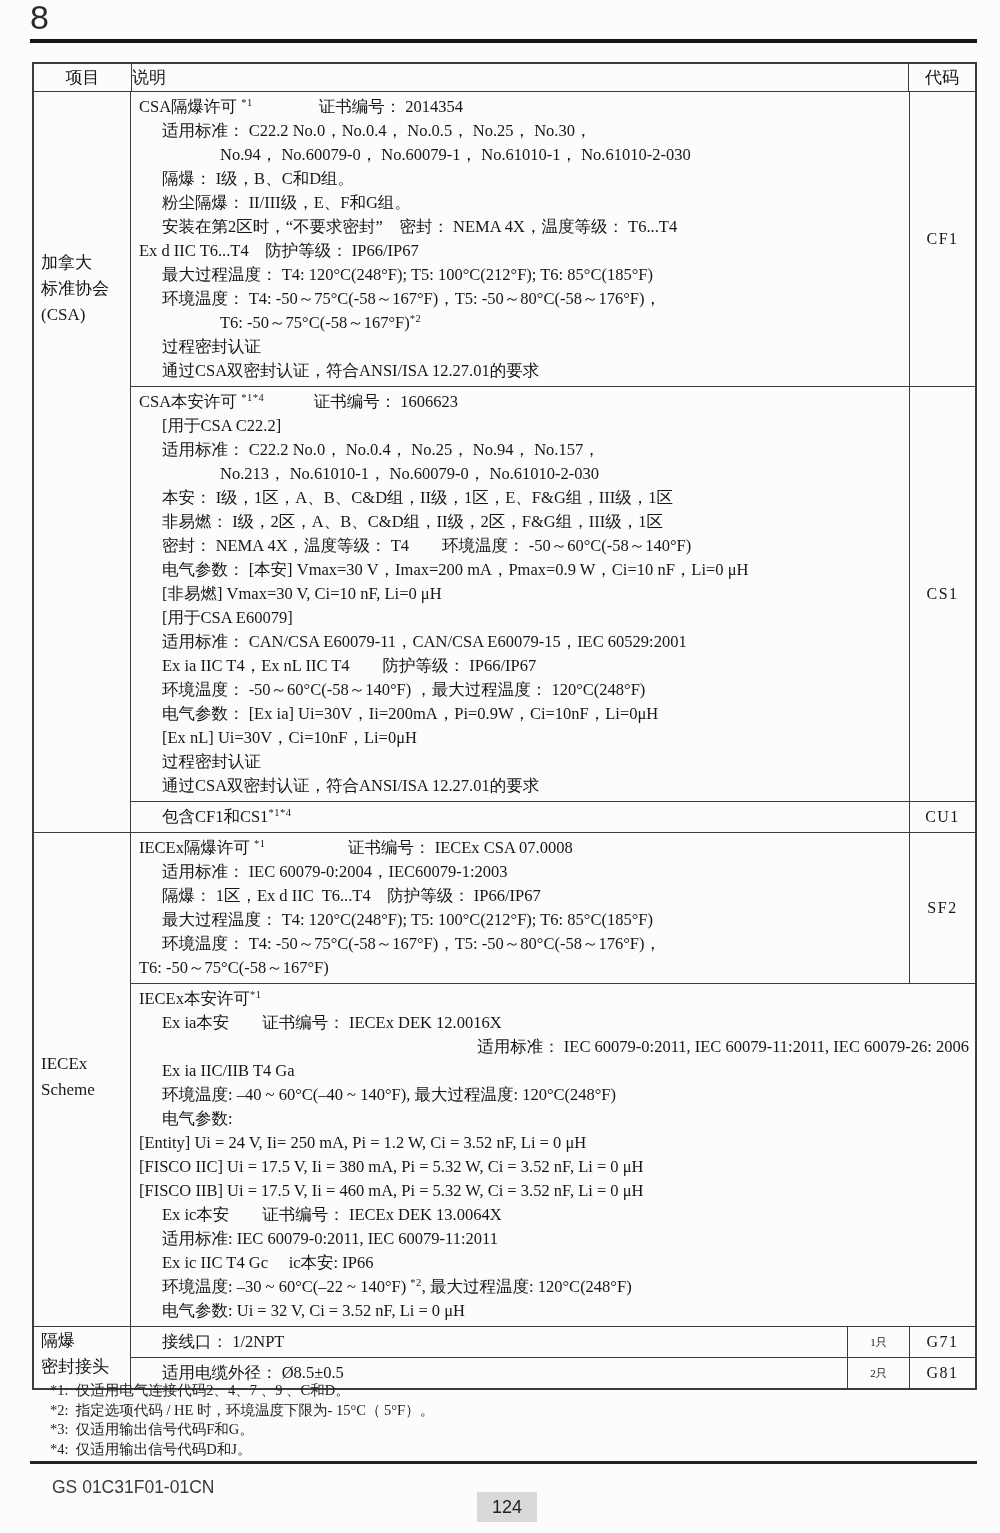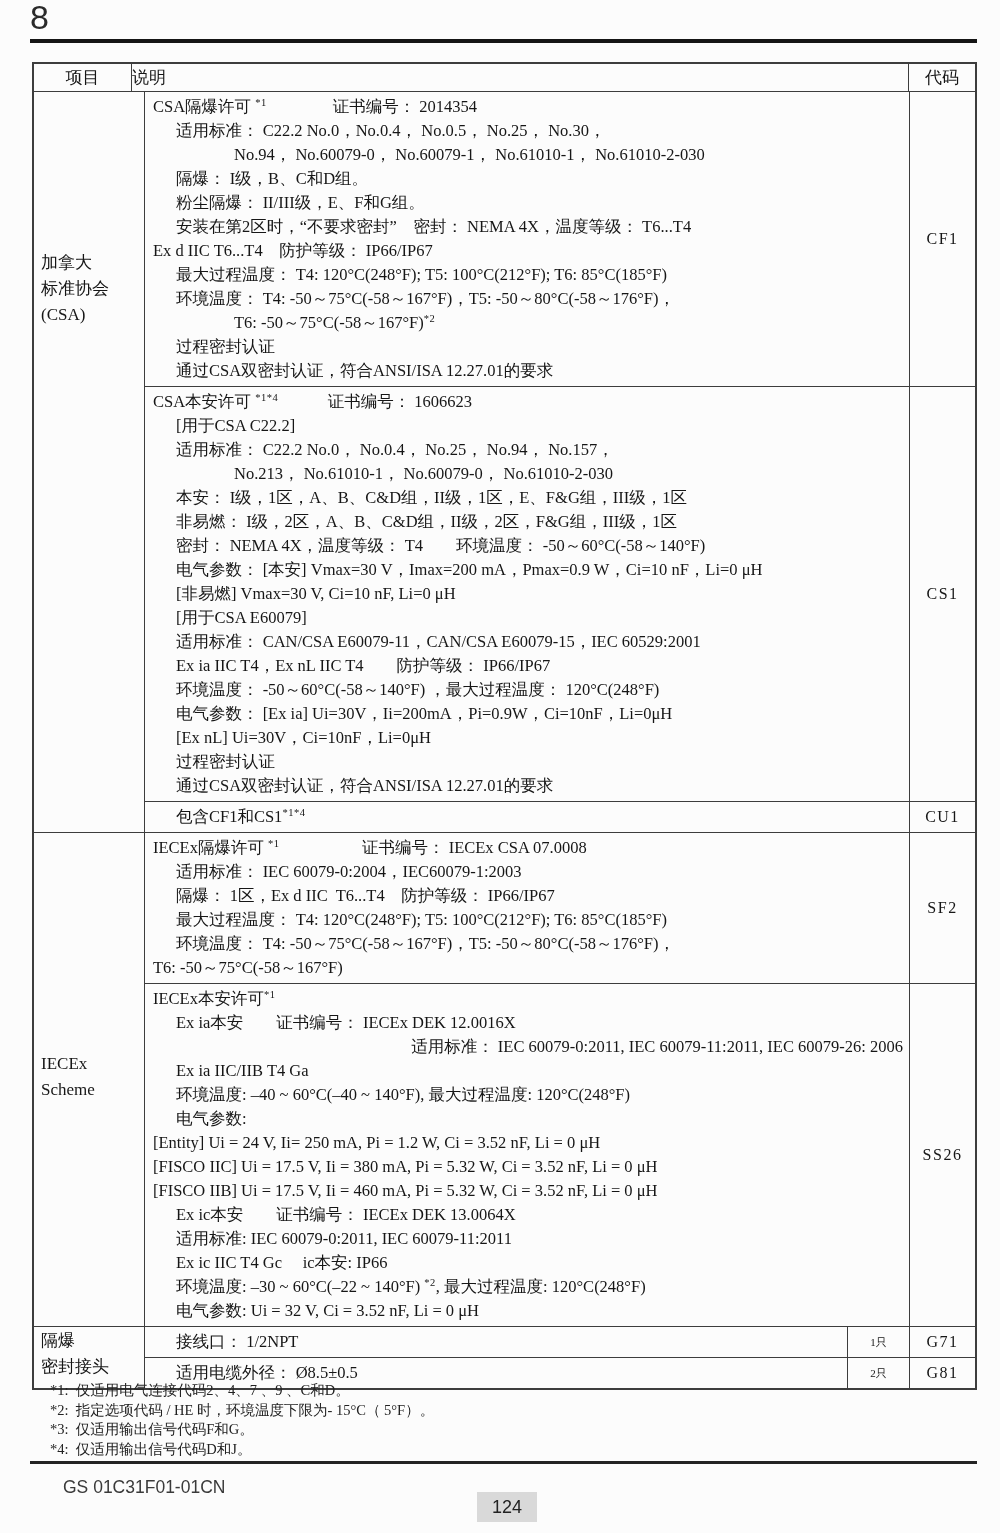--- a/index.html
+++ b/index.html
@@ -11,40 +11,40 @@
 
   .spec-table{position:absolute;left:32px;top:62px;width:945px;box-sizing:border-box;
               border:2px solid #3d3d3d;font-size:17px;}
   .thead{display:flex;height:27px;border-bottom:1.5px solid #3d3d3d;align-items:center;}
   .h-item{width:97px;text-align:center;border-right:1.5px solid #3d3d3d;align-self:stretch;line-height:27px;}
   .h-desc{flex:1;text-align:left;}
   .h-code{width:66px;text-align:center;border-left:1.5px solid #3d3d3d;align-self:stretch;line-height:27px;}
 
   .group{display:flex;}
   .group + .group{border-top:1.5px solid #3d3d3d;}
-  .label-cell{width:111px;border-right:1.5px solid #3d3d3d;box-sizing:border-box;
+  .label-cell{width:97px;border-right:1.5px solid #3d3d3d;box-sizing:border-box;
               padding:2px 3px 0 7px;line-height:26px;}
   .g0 .label-cell{padding-top:158px;}
   .g1 .label-cell{padding-top:218px;}
   .g2 .label-cell{padding-top:1px;}
   .rows{flex:1;display:flex;flex-direction:column;}
   .row{display:flex;}
   .row + .row{border-top:1.5px solid #3d3d3d;}
   .desc-cell{flex:1;padding:3px 6px 3px 5px;line-height:24px;font-size:16.5px;box-sizing:border-box;}
   .line{white-space:pre-wrap;}
   .line sup{font-size:10.5px;line-height:0;vertical-align:super;letter-spacing:.5px;}
   .qty-cell{width:62px;border-left:1.5px solid #3d3d3d;display:flex;align-items:center;
             justify-content:center;font-size:11px;box-sizing:border-box;}
   .code-cell{width:66px;border-left:1.5px solid #3d3d3d;display:flex;align-items:center;
              justify-content:center;font-size:16px;letter-spacing:1.5px;box-sizing:border-box;}
 
   .footnotes{position:absolute;left:50px;top:1381px;font-size:14.5px;line-height:19.5px;color:#222;}
   .footnotes .fn{white-space:pre-wrap;}
   .footer-rule{position:absolute;left:30px;top:1461px;width:947px;height:3px;background:#242424;}
-  .footer-doc{position:absolute;left:63px;top:1477px;font-size:17.5px;color:#3a3a3a;
+  .footer-doc{position:absolute;left:52px;top:1477px;font-size:17.5px;color:#3a3a3a;
               font-family:"Liberation Sans","DejaVu Sans",sans-serif;text-align:right;}
   .footer-page{position:absolute;left:477px;top:1492px;width:60px;height:30px;background:#d9d9d9;
                display:flex;align-items:center;justify-content:center;font-size:18px;color:#222;
                font-family:"Liberation Sans","DejaVu Sans",sans-serif;}
 </style>
 </head>
 <body>
 
 <div class="page">
   <div class="top-num">8</div>
@@ -138,21 +138,20 @@
                 <div class="line" style="padding-left: 26px;">电气参数:</div>
                 <div class="line" style="padding-left: 3px;">[Entity] Ui = 24 V, Ii= 250 mA, Pi = 1.2 W, Ci = 3.52 nF, Li = 0 μH</div>
                 <div class="line" style="padding-left: 3px;">[FISCO IIC] Ui = 17.5 V, Ii = 380 mA, Pi = 5.32 W, Ci = 3.52 nF, Li = 0 μH</div>
                 <div class="line" style="padding-left: 3px;">[FISCO IIB] Ui = 17.5 V, Ii = 460 mA, Pi = 5.32 W, Ci = 3.52 nF, Li = 0 μH</div>
                 <div class="line" style="padding-left: 26px;">Ex ic本安　　证书编号： IECEx DEK 13.0064X</div>
                 <div class="line" style="padding-left: 26px;">适用标准: IEC 60079-0:2011, IEC 60079-11:2011</div>
                 <div class="line" style="padding-left: 26px;">Ex ic IIC T4 Gc　 ic本安: IP66</div>
                 <div class="line" style="padding-left: 26px;">环境温度: –30 ~ 60°C(–22 ~ 140°F) <sup>*2</sup>, 最大过程温度: 120°C(248°F)</div>
                 <div class="line" style="padding-left: 26px;">电气参数: Ui = 32 V, Ci = 3.52 nF, Li = 0 μH</div>
               </div>
-              <div class="code-cell">SS26</div>
             </div>
           </div>
         </div>
         <div class="group g2">
           <div class="label-cell">
             <div class="label-line">隔爆</div>
             <div class="label-line">密封接头</div>
           </div>
           <div class="rows">
             <div class="row">

